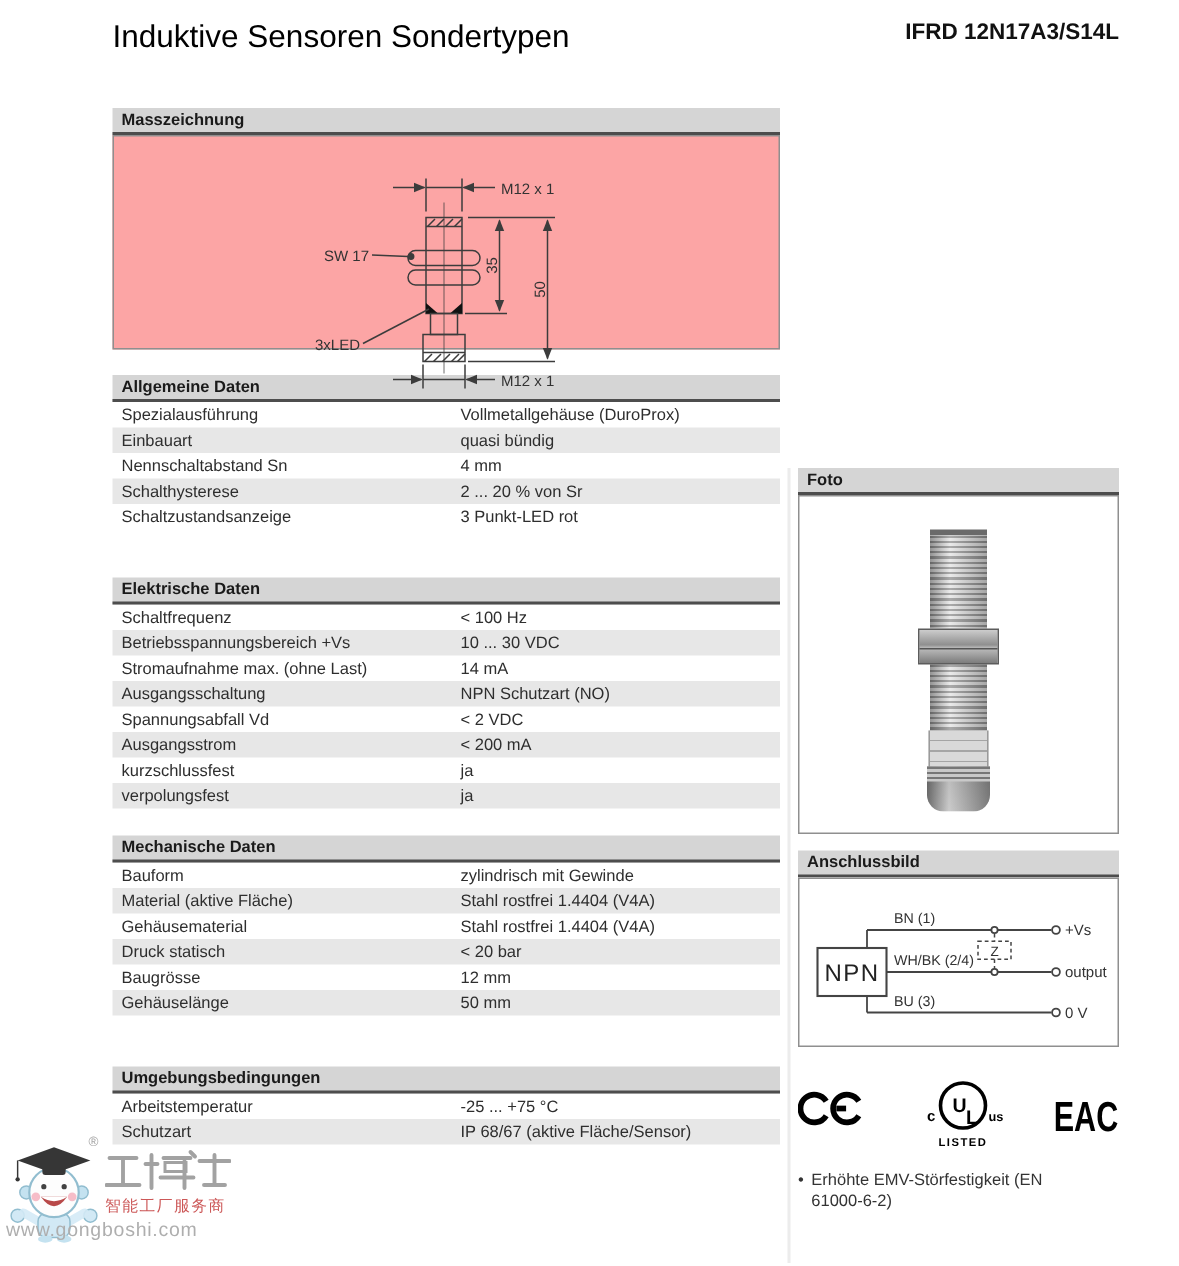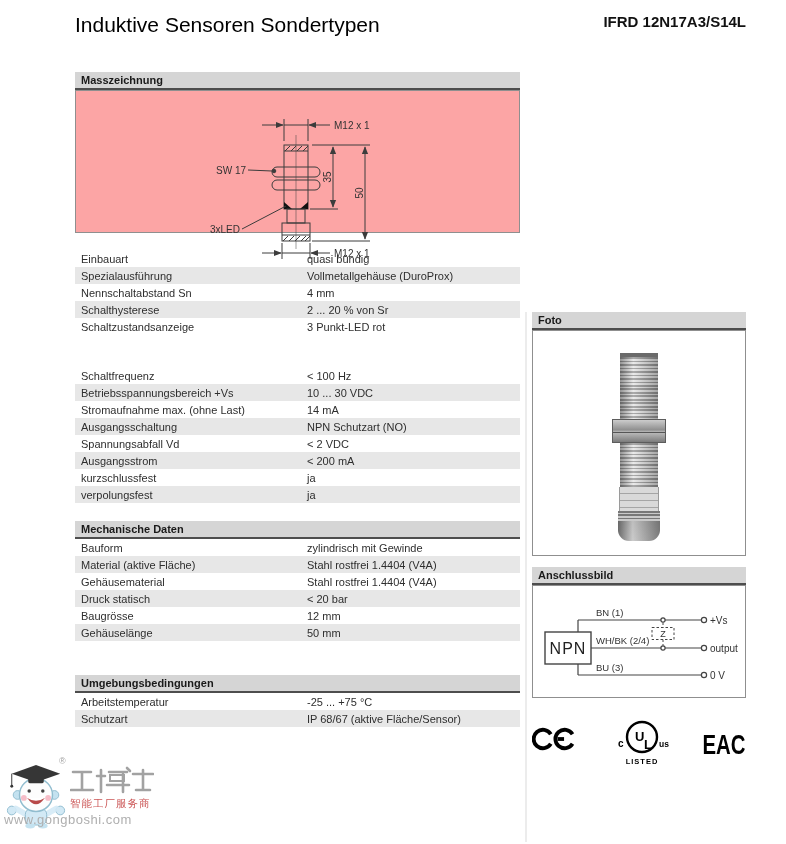--- a/index.html
+++ b/index.html
@@ -122,43 +122,45 @@
           <text x="258" y="38">M12 x 1</text>
           <text x="258" y="166">M12 x 1</text>
           <text x="140" y="83">SW 17</text>
           <text x="134" y="142">3xLED</text>
           <text x="252" y="89" text-anchor="middle" transform="rotate(-90 252 86)">35</text>
           <text x="284" y="105" text-anchor="middle" transform="rotate(-90 284 102)">50</text>
         </g>
       </svg>
     </div>
 
+    <div class="bar">Allgemeine Daten</div>
     <div class="spec mb32">
+      <div class="row">
+          <div class="l">Spezialausführung</div>
+          <div class="v">Vollmetallgehäuse (DuroProx)</div>
+        </div>
       <div class="row">
           <div class="l">Einbauart</div>
           <div class="v">quasi bündig</div>
         </div>
       <div class="row">
-          <div class="l">Spezialausführung</div>
-          <div class="v">Vollmetallgehäuse (DuroProx)</div>
-        </div>
-      <div class="row">
           <div class="l">Nennschaltabstand Sn</div>
           <div class="v">4 mm</div>
         </div>
       <div class="row">
           <div class="l">Schalthysterese</div>
           <div class="v">2 ... 20 % von Sr</div>
         </div>
       <div class="row">
           <div class="l">Schaltzustandsanzeige</div>
           <div class="v">3 Punkt-LED rot</div>
         </div>
     </div>
 
+    <div class="bar">Elektrische Daten</div>
     <div class="spec mb18">
       <div class="row">
           <div class="l">Schaltfrequenz</div>
           <div class="v">&lt; 100 Hz</div>
         </div>
       <div class="row">
           <div class="l">Betriebsspannungsbereich +Vs</div>
           <div class="v">10 ... 30 VDC</div>
         </div>
       <div class="row">
@@ -291,20 +293,23 @@
         <text x="30" y="31" font-size="13" font-weight="bold">L</text>
         <text x="4" y="29" font-size="10" font-weight="bold">c</text>
         <text x="45" y="29" font-size="8.5" font-weight="bold">us</text>
         <text x="28" y="46" text-anchor="middle" font-size="7.5" font-weight="bold" letter-spacing="1">LISTED</text>
       </svg>
       <svg width="44" height="50" viewBox="0 0 44 50">
         <text x="22" y="36" text-anchor="middle" font-size="28" font-weight="bold" textLength="43" lengthAdjust="spacingAndGlyphs">EAC</text>
       </svg>
     </div>
 
+    <div class="note">
+      <span>Erhöhte EMV-Störfestigkeit (EN 61000-6-2)</span>
+    </div>
   </div>
 
   <div class="wm">
     <svg width="64" height="72" viewBox="0 0 66 70" style="position:absolute;left:2px;top:4px;">
       <circle cx="8" cy="52" r="4.5" fill="#cfe8f5" stroke="#88b8cc"></circle>
       <circle cx="58" cy="52" r="4.5" fill="#cfe8f5" stroke="#88b8cc"></circle>
       <path d="M12,50 L26,58 M54,50 L40,58" stroke="#88b8cc" stroke-width="6" stroke-linecap="round" opacity="0.9" fill="none" stroke-opacity="1" style="stroke:#cfe8f5"></path>
       <rect x="22" y="50" width="22" height="17" rx="6" fill="#cfe8f5" stroke="#88b8cc"></rect>
       <ellipse cx="27" cy="68" rx="5" ry="2.5" fill="#bfe0ef"></ellipse>
       <ellipse cx="40" cy="68" rx="5" ry="2.5" fill="#bfe0ef"></ellipse>

